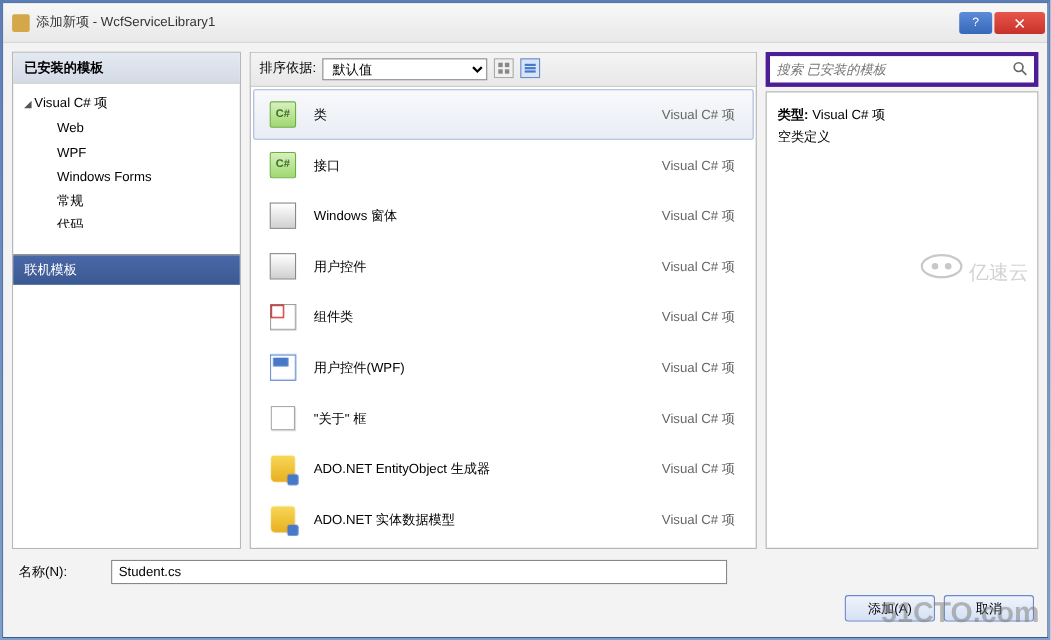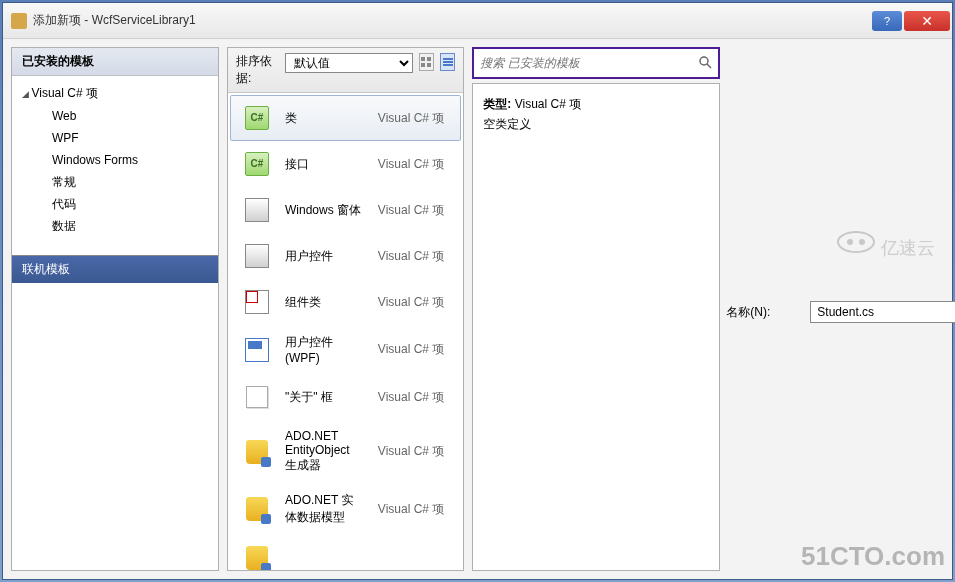--- a/index.html
+++ b/index.html
@@ -48,20 +48,21 @@
       margin-right: 2px;
       border-radius: 3px;
       font-size: 11px;
       color: #fff;
     }
     .help-btn { background: linear-gradient(#5a8cd8, #3868b8); width: 30px; }
     .close-btn { background: linear-gradient(#e8554a, #c8312a); width: 46px; font-size: 14px; }
     .content {
       flex: 1;
       display: flex;
+      flex-direction: column;
       padding: 8px;
       background: #f3f3f4;
       min-height: 0;
     }
     .top-row {
       display: flex;
       gap: 8px;
       flex: 1;
       min-height: 0;
     }
@@ -167,21 +168,21 @@
     .t-name { flex: 1; }
     .t-lang { color: #666; padding-right: 4px; }
     .right-pane {
       width: 248px;
       display: flex;
       flex-direction: column;
       gap: 0;
     }
     .search-box {
       height: 32px;
-      border: 2px solid #4c1d95;
+      border: 4px solid #4c1d95;
       background: #fff;
       display: flex;
       align-items: center;
       padding: 12px 6px;
       margin-bottom: 4px;
     }
     .search-input {
       flex: 1;
       border: none;
       outline: none;

